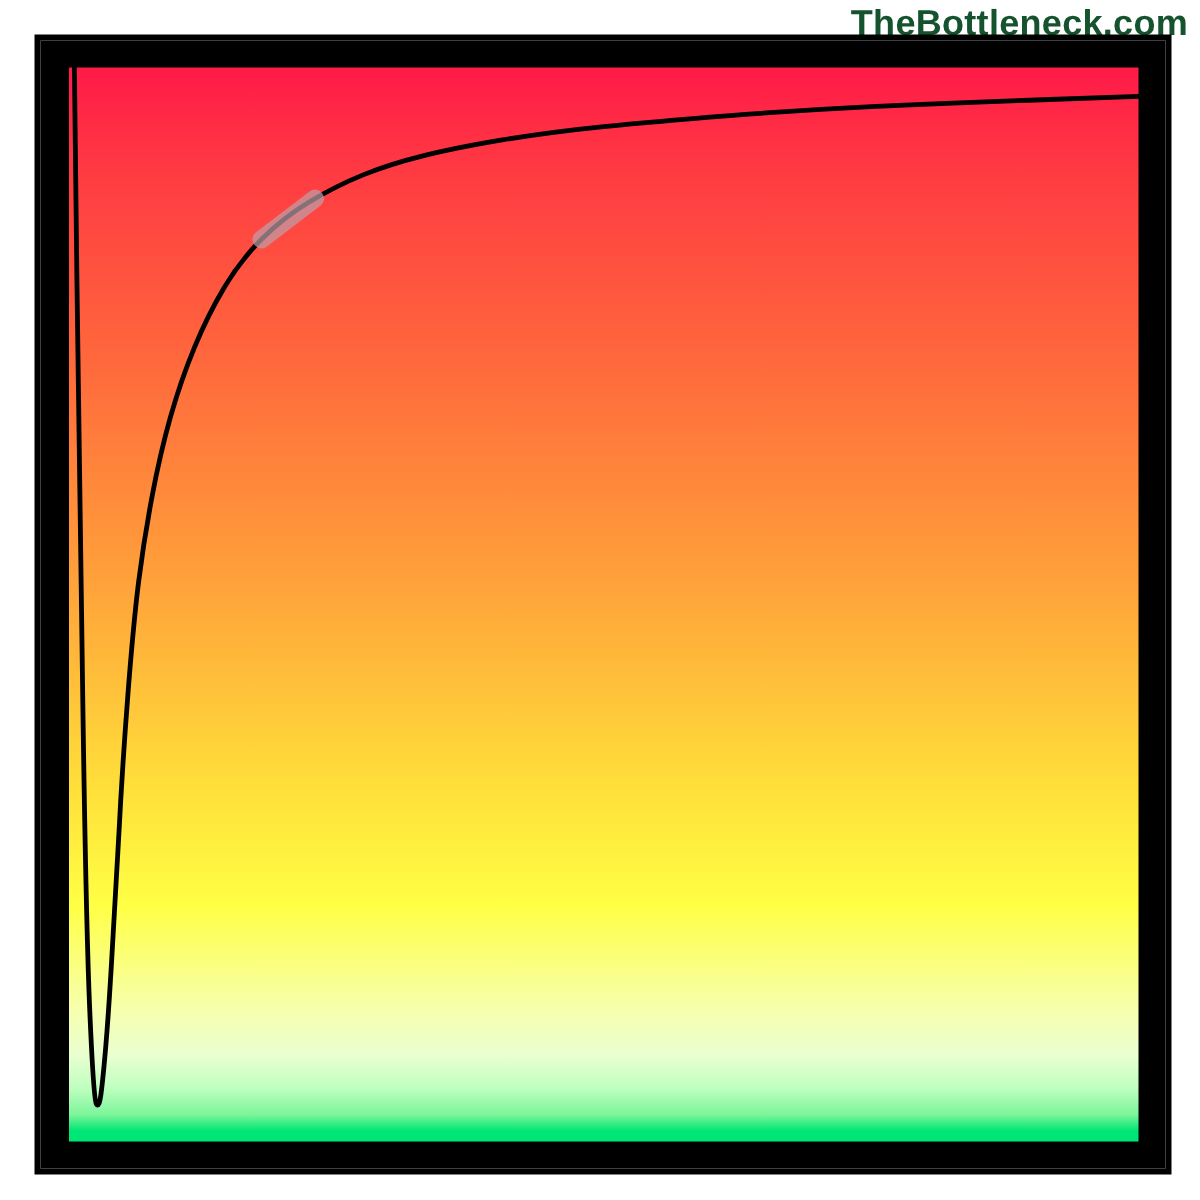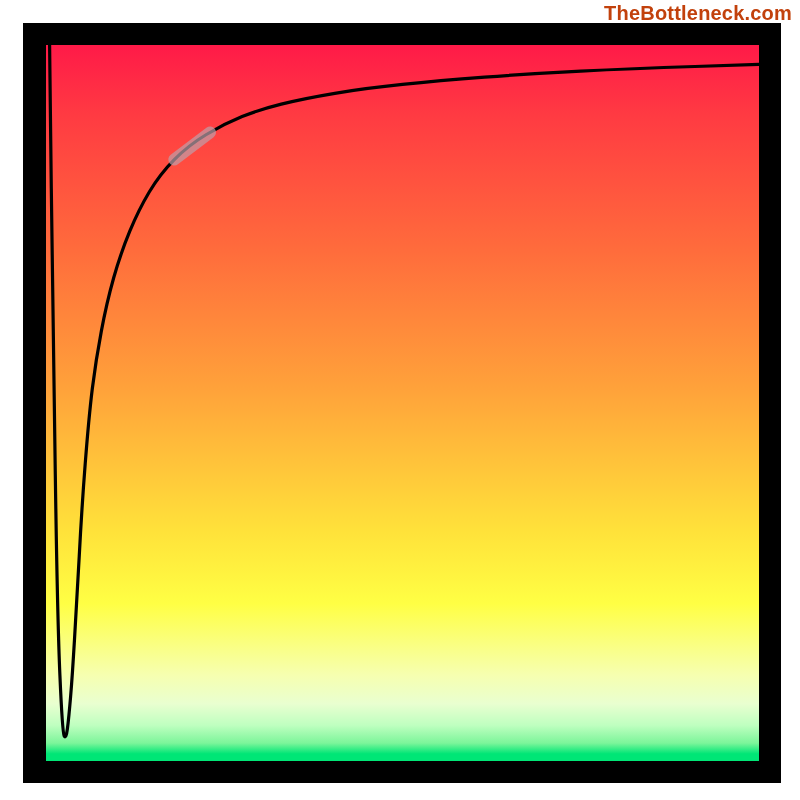--- a/index.html
+++ b/index.html
@@ -13,22 +13,22 @@
   }
   .stage {
     position: relative;
     width: 800px;
     height: 800px;
   }
   .watermark {
     position: absolute;
     top: 2px;
     right: 8px;
-    color: #c2410c;
-    font-size: 20px;
+    color: #14532d;
+    font-size: 24px;
     font-weight: 600;
     letter-spacing: 0.2px;
     user-select: none;
   }
   .frame {
     position: absolute;
     box-sizing: border-box;
   }
   
   .outer-border {

